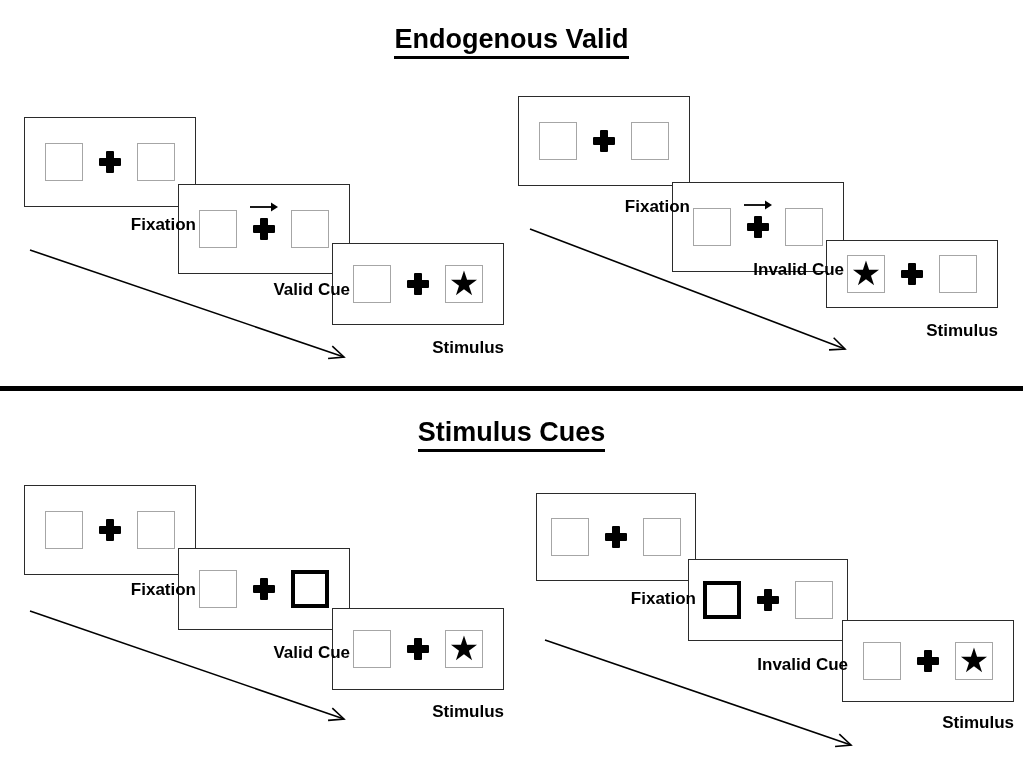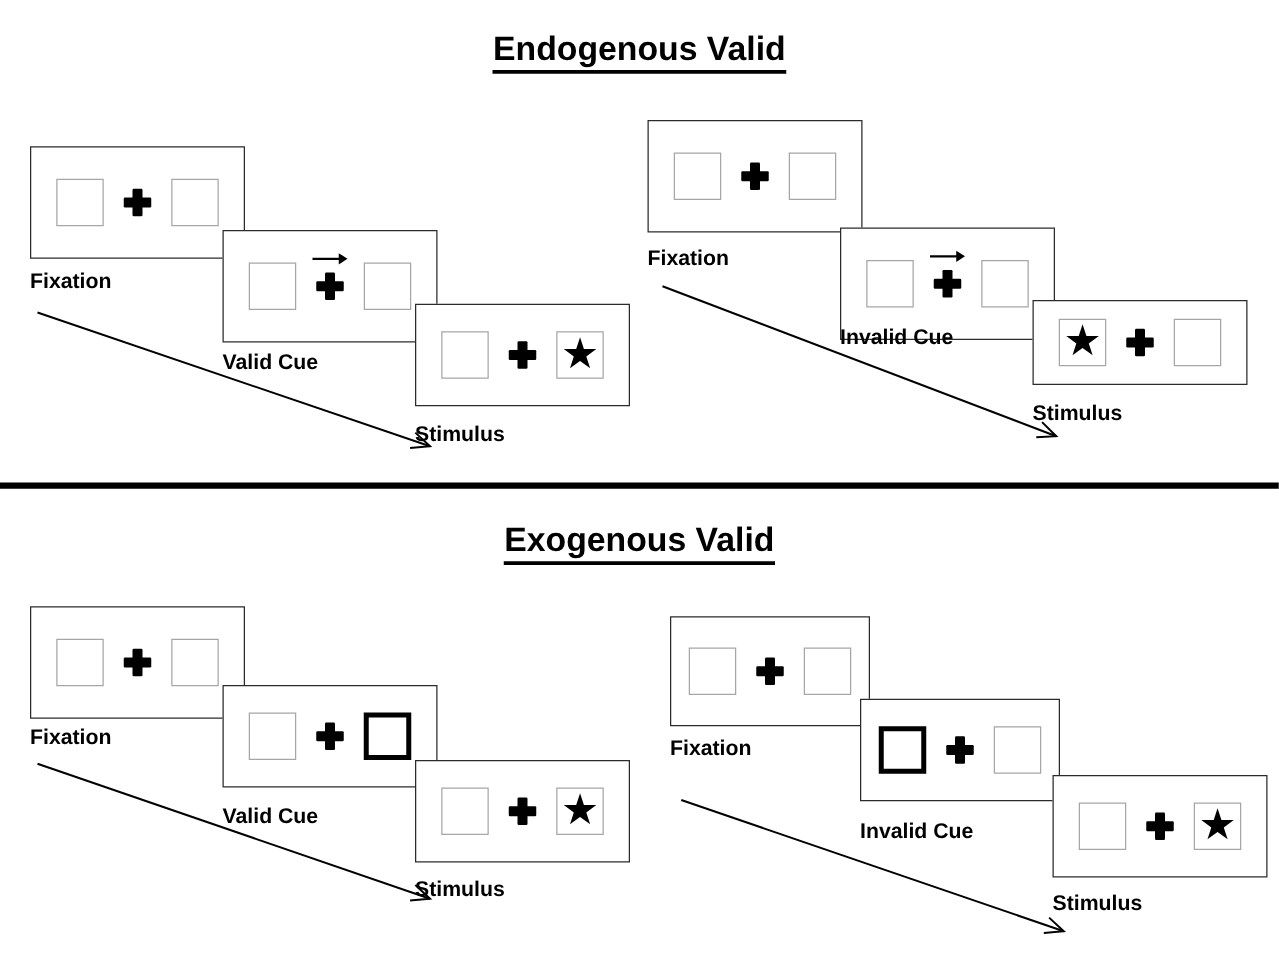--- a/index.html
+++ b/index.html
@@ -116,21 +116,21 @@
     height: 12px;
     pointer-events: none;
   }
 
   .card-label {
     position: absolute;
     font-size: 17px;
     font-weight: bold;
     color: #000000;
     white-space: nowrap;
-    text-align: left;
+    text-align: right;
   }
 
   .timeline-arrow {
     position: absolute;
     pointer-events: none;
   }
 </style>
 </head>
 <body>
 
@@ -209,21 +209,21 @@
         <div class="sq">
           <span class="star">★</span>
         </div>
         <div style="position: relative; display: flex; align-items: center;">
           <div class="plus"></div>
         </div>
         <div class="sq"></div>
       </div>
     </div>
     <div class="card-label" style="left: 826px; top: 321px; width: 172px; z-index: 40;">Stimulus</div>
-    <div class="section-title" style="top: 417px;"><span>Exogenous Valid</span></div>
+    <div class="section-title" style="top: 417px;"><span>Stimulus Cues</span></div>
     <svg class="timeline-arrow" width="342" height="136" viewBox="0 0 342 136" style="left: 16px; top: 597px; z-index: 5;">
       <line x1="14" y1="14" x2="328" y2="122" stroke="#000000" stroke-width="1.6"></line>
       <polyline points="312.0629370122755,123.41775291405122 328,122 316.3068829493356,111.07887306000607" fill="none" stroke="#000000" stroke-width="1.6"></polyline>
     </svg>
     <div class="card" style="left: 24px; top: 485px; width: 172px; height: 90px; z-index: 10;">
       <div class="card-inner">
         <div class="sq"></div>
         <div style="position: relative; display: flex; align-items: center;">
           <div class="plus"></div>
         </div>

